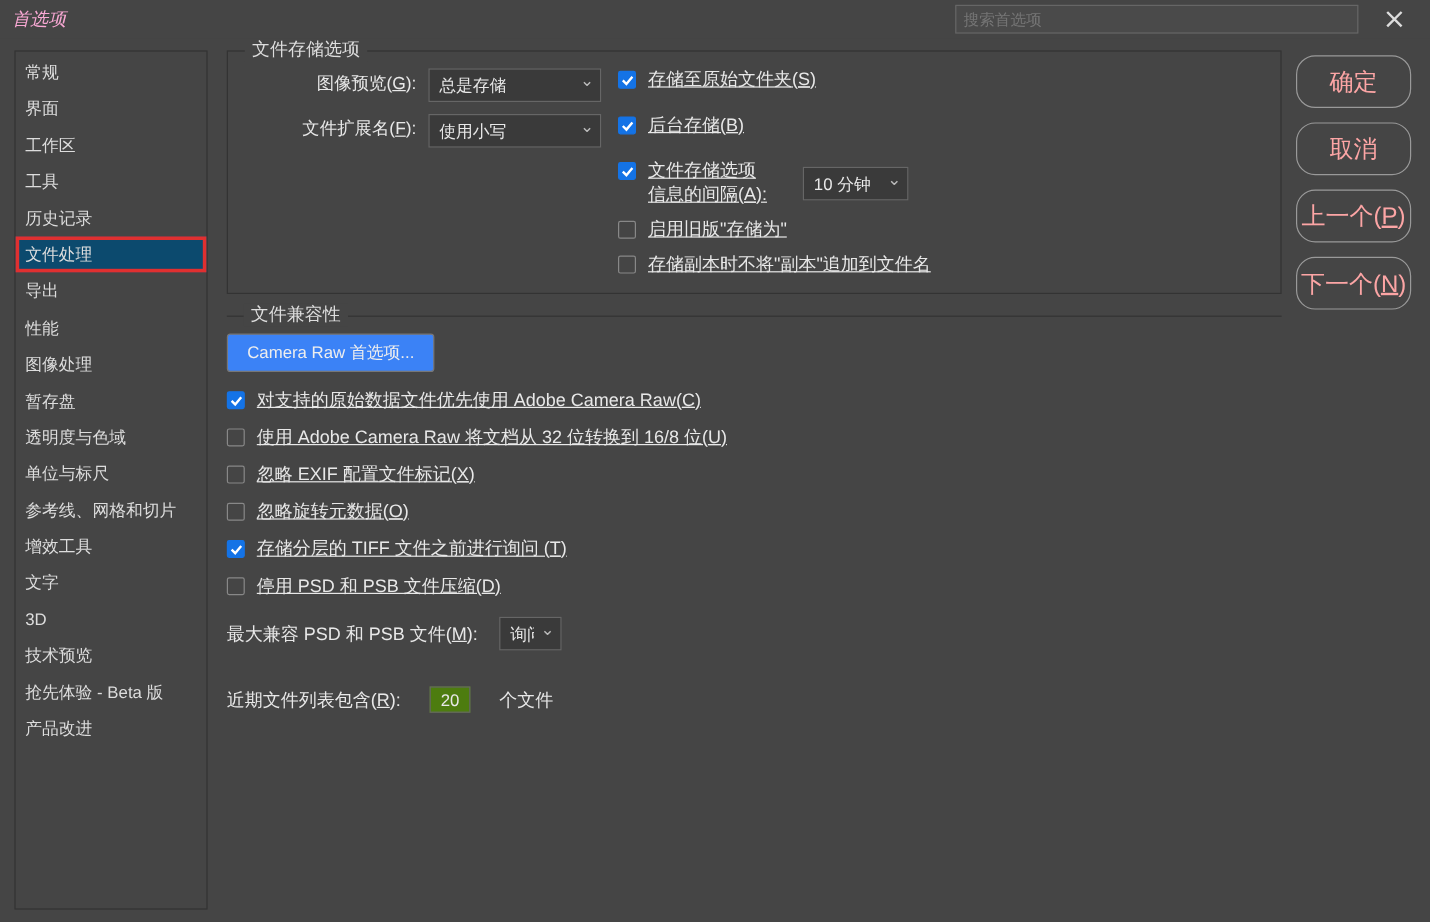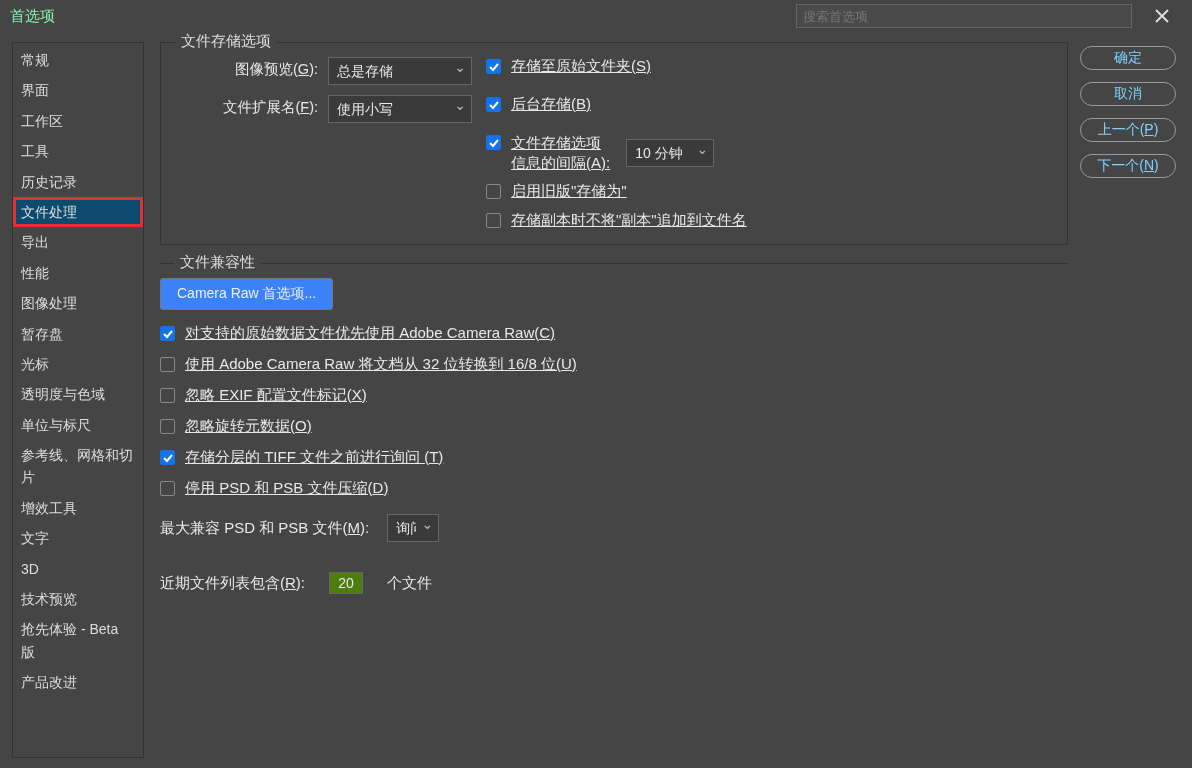--- a/index.html
+++ b/index.html
@@ -11,21 +11,21 @@
   color: #e8e8e8;
   overflow: hidden;
 }
 .titlebar {
   height: 32px;
   background: #454545;
   display: flex;
   align-items: center;
   padding: 0 10px;
 }
-.titlebar-title { flex: 0 0 auto; font-size: 15px; color: #86efac; }
+.titlebar-title { flex: 0 0 auto; font-size: 15px; color: #f9a8d4; font-style: italic; }
 .titlebar-spacer { flex: 1; }
 .search-box {
   width: 336px; height: 24px;
   background: #4a4a4a;
   border: 1px solid #666;
   color: #999;
   padding: 0 6px;
   font-size: 13px;
   outline: none;
 }
@@ -35,21 +35,21 @@
   cursor: pointer;
   font-size: 22px;
   color: #ddd;
   margin-left: 10px;
 }
 .content {
   display: flex;
   height: 736px;
 }
 .sidebar {
-  width: 132px;
+  width: 161px;
   border: 1px solid #333;
   margin: 10px 0 10px 12px;
   padding: 2px 0;
 }
 .sidebar-item {
   padding: 4px 8px;
   font-size: 14px;
   color: #ddd;
   cursor: pointer;
   line-height: 1.6;
@@ -142,21 +142,21 @@
 }
 .chk.checked svg { display: block; }
 .chk svg { display: none; }
 .chk-label { font-size: 15px; color: #e8e8e8; }
 .interval-row {
   display: flex;
   align-items: center;
 }
 .interval-row .chk { margin-top: 2px; align-self: flex-start; }
 .interval-label { line-height: 1.3; font-size: 15px; }
-.interval-select { margin-left: 16px; }
+.interval-select { margin-left: 30px; }
 .btn-action {
   background: #3b82f6;
   border: 1px solid #777;
   color: #eee;
   padding: 6px 16px;
   font-size: 14px;
   cursor: pointer;
   border-radius: 3px;
 }
 .compat-checks { margin-top: 14px; }
@@ -181,24 +181,24 @@
 .right-buttons {
   width: 112px;
   padding: 14px 16px 0 0;
   display: flex;
   flex-direction: column;
   gap: 12px;
 }
 .dlg-btn {
   border: 1px solid #999;
   background: transparent;
-  color: #7dd3fc;
+  color: #fca5a5;
   border-radius: 16px;
-  height: 24px;
-  font-size: 14px;
+  height: 44px;
+  font-size: 20px;
   cursor: pointer;
 }
 .u { text-decoration: underline; }
 </style>
 </head>
 <body>
 
 <div class="titlebar">
   <span class="titlebar-title">首选项</span>
   <span class="titlebar-spacer"></span>
@@ -215,21 +215,20 @@
     <div class="sidebar-item"><span>常规</span></div>
     <div class="sidebar-item"><span>界面</span></div>
     <div class="sidebar-item"><span>工作区</span></div>
     <div class="sidebar-item"><span>工具</span></div>
     <div class="sidebar-item"><span>历史记录</span></div>
     <div class="sidebar-item selected"><span>文件处理</span></div>
     <div class="sidebar-item"><span>导出</span></div>
     <div class="sidebar-item"><span>性能</span></div>
     <div class="sidebar-item"><span>图像处理</span></div>
     <div class="sidebar-item"><span>暂存盘</span></div>
-    <div class="sidebar-item"><span>光标</span></div>
     <div class="sidebar-item"><span>透明度与色域</span></div>
     <div class="sidebar-item"><span>单位与标尺</span></div>
     <div class="sidebar-item"><span>参考线、网格和切片</span></div>
     <div class="sidebar-item"><span>增效工具</span></div>
     <div class="sidebar-item"><span>文字</span></div>
     <div class="sidebar-item"><span>3D</span></div>
     <div class="sidebar-item"><span>技术预览</span></div>
     <div class="sidebar-item"><span>抢先体验 - Beta 版</span></div>
     <div class="sidebar-item"><span>产品改进</span></div>
   </div>

